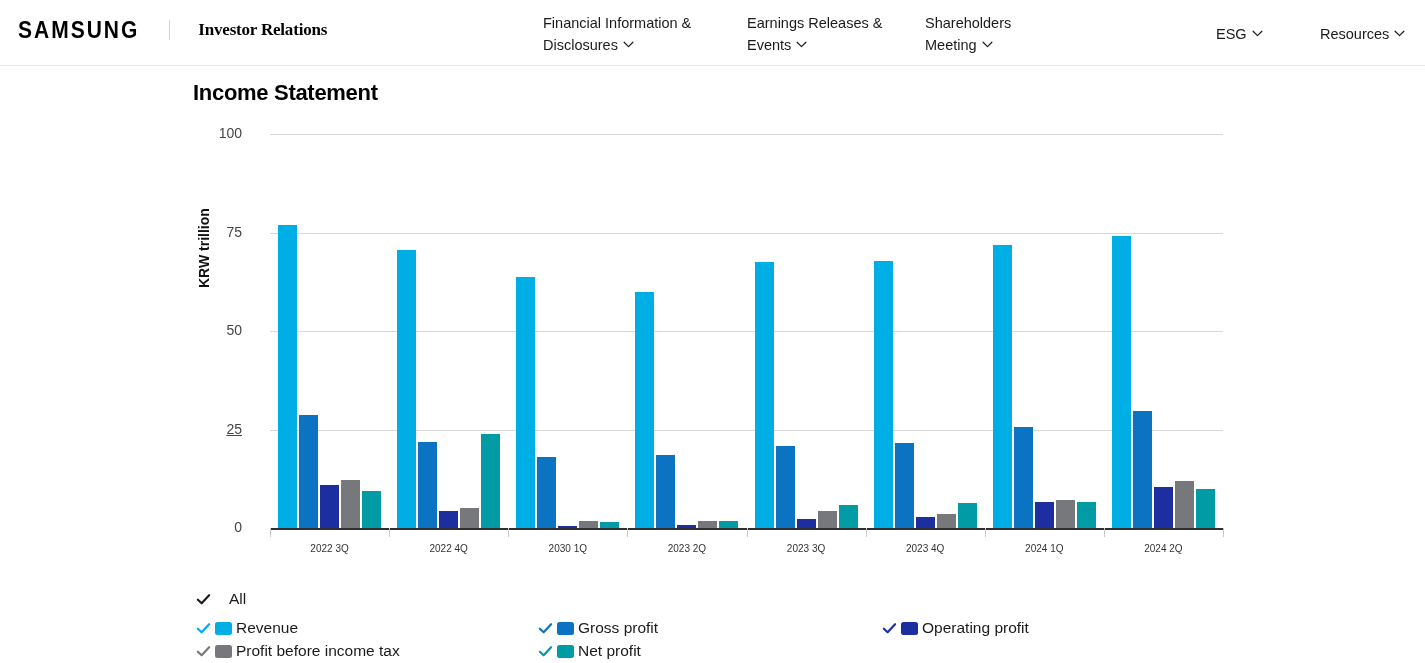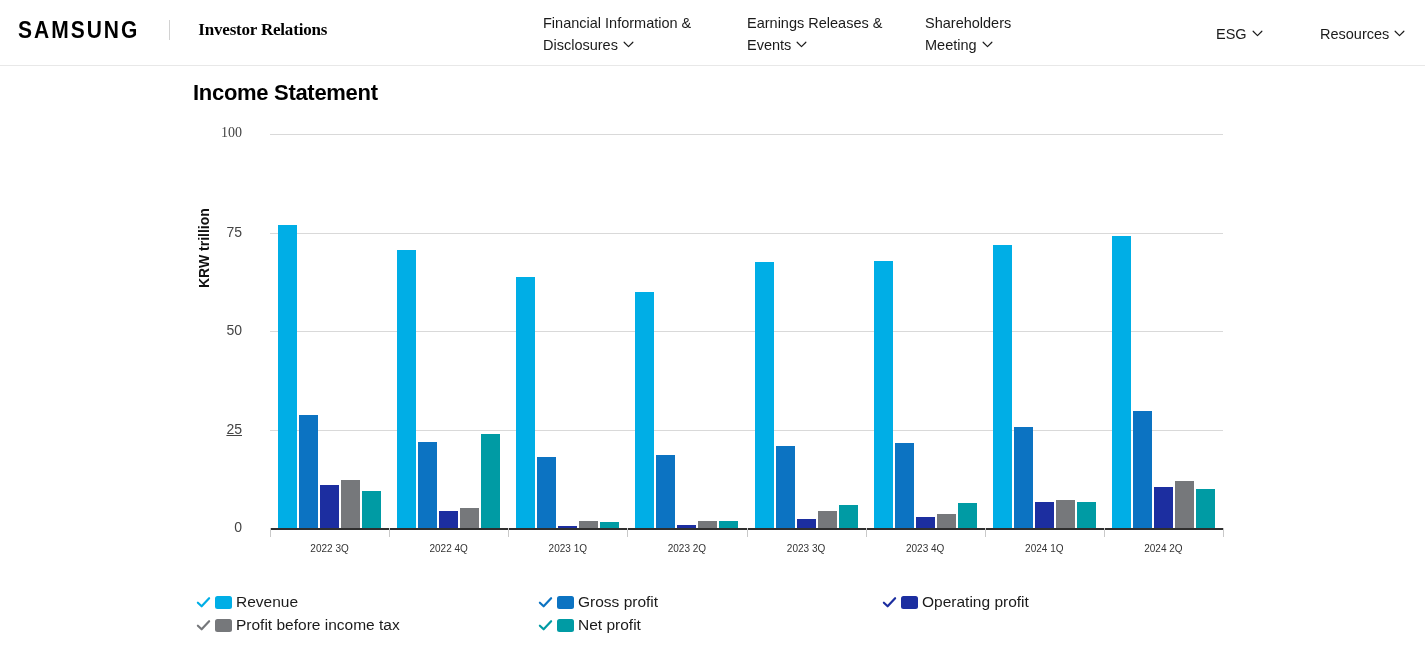--- a/index.html
+++ b/index.html
@@ -221,21 +221,21 @@
 
 <div class="chart-title">Income Statement</div>
 
 <div class="plot-wrap">
   <div class="ylabel">KRW trillion</div>
   <div id="yticks">
       <div class="ytick" style="top: 519px;">0</div>
       <div class="ytick" style="top: 420.5px; text-decoration: underline;">25</div>
       <div class="ytick" style="top: 322px;">50</div>
       <div class="ytick" style="top: 223.5px;">75</div>
-      <div class="ytick" style="top: 125px; font-family: Liberation Serif, serif;">100</div>
+      <div class="ytick" style="top: 125px;">100</div>
     </div>
   <div class="plot" id="plot">
       <div class="gridline" style="top: 295.5px;"></div>
       <div class="gridline" style="top: 197px;"></div>
       <div class="gridline" style="top: 98.5px;"></div>
       <div class="gridline" style="top: 0px;"></div>
       <div class="group" style="left: 0px; width: 119.125px;">
         <div class="bar" title="Revenue 2022 3Q: 76.8" style="height: 302.592px; background: rgb(0, 174, 230);"></div>
         <div class="bar" title="Gross profit 2022 3Q: 28.8" style="height: 113.472px; background: rgb(12, 115, 194);"></div>
         <div class="bar" title="Operating profit 2022 3Q: 10.9" style="height: 42.946px; background: rgb(28, 46, 160);"></div>
@@ -292,36 +292,42 @@
         <div class="bar" title="Net profit 2024 2Q: 9.8" style="height: 38.612px; background: rgb(0, 155, 164);"></div>
       </div>
     </div>
   <div class="axis-x"></div>
   <div id="xlabels">
       <div class="tickmark" style="left: 270px;"></div>
       <div class="xlabel" style="left: 249.562px;">2022 3Q</div>
       <div class="tickmark" style="left: 389.125px;"></div>
       <div class="xlabel" style="left: 368.688px;">2022 4Q</div>
       <div class="tickmark" style="left: 508.25px;"></div>
-      <div class="xlabel" style="left: 487.812px;">2023 1Q</div>
+      <div class="xlabel" style="left: 487.812px;">2030 1Q</div>
       <div class="tickmark" style="left: 627.375px;"></div>
       <div class="xlabel" style="left: 606.938px;">2023 2Q</div>
       <div class="tickmark" style="left: 746.5px;"></div>
       <div class="xlabel" style="left: 726.062px;">2023 3Q</div>
       <div class="tickmark" style="left: 865.625px;"></div>
       <div class="xlabel" style="left: 845.188px;">2023 4Q</div>
       <div class="tickmark" style="left: 984.75px;"></div>
       <div class="xlabel" style="left: 964.312px;">2024 1Q</div>
       <div class="tickmark" style="left: 1103.88px;"></div>
       <div class="xlabel" style="left: 1083.44px;">2024 2Q</div>
       <div class="tickmark" style="left: 1223px;"></div>
     </div>
 </div>
 
 <div class="legend">
+  <div class="legend-all">
+    <svg class="check" viewBox="0 0 16 16">
+      <path d="M2 8.2 L6 12 L14 3.4" fill="none" stroke="#1b1b1b" stroke-width="2.3" stroke-linecap="round" stroke-linejoin="round"></path>
+    </svg>
+    <span class="legend-label">All</span>
+  </div>
   <div class="legend-grid" id="legend-grid" style="height:52px;">
       <div class="legend-item" style="left: 0px; top: 0px;">
         <svg class="check" viewBox="0 0 16 16">
           <path d="M2 8.2 L6 12 L14 3.4" fill="none" stroke="#00AEE6" stroke-width="2.3" stroke-linecap="round" stroke-linejoin="round"></path>
         </svg>
         <span class="swatch" style="background:#00AEE6"></span>
         <span class="legend-label">Revenue</span>
       </div>
       <div class="legend-item" style="left: 342px; top: 0px;">
         <svg class="check" viewBox="0 0 16 16">

